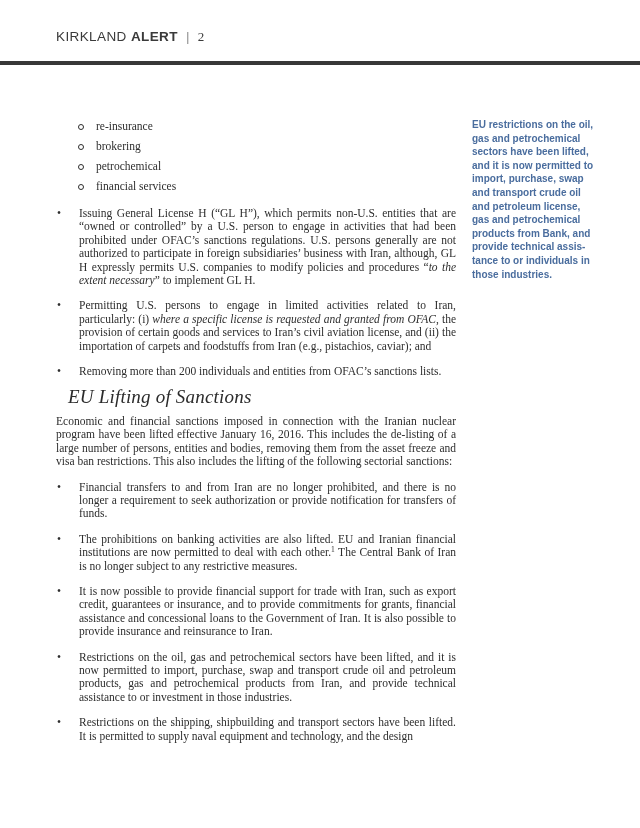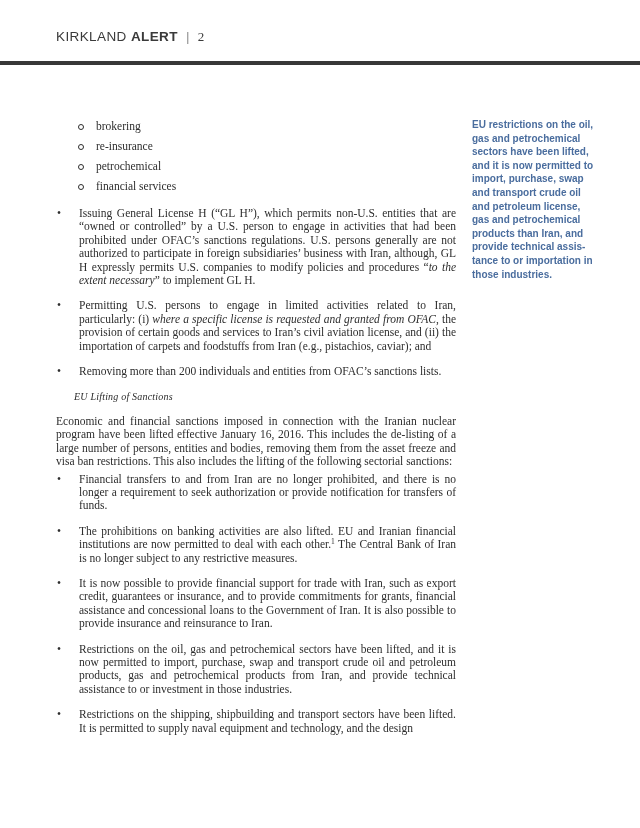--- a/index.html
+++ b/index.html
@@ -29,24 +29,24 @@
   }
   .sublist{margin-bottom:11px;}
   .subitem{position:relative;padding-left:40px;height:20px;line-height:20px;}
   .ring{
     position:absolute;left:22px;top:8px;width:4px;height:4px;
     border:1px solid #2d2d2d;border-radius:50%;
   }
   .bitem{position:relative;padding-left:23px;margin-bottom:12px;text-align:justify;}
   .dot{position:absolute;left:1px;top:0;}
   .heading{
-    font-style:italic;font-weight:normal;font-size:10px;
-    margin:8px 18px 11px;color:#2b2b2b;letter-spacing:.2px;
+    font-style:italic;font-weight:normal;font-size:19px;
+    margin:8px 12px 11px;color:#2b2b2b;letter-spacing:.2px;
   }
-  .para{text-align:justify;margin:0 0 4px;}
+  .para{text-align:justify;margin:0 0 12px;}
   .it{font-style:italic;}
   .sup{font-size:7.5px;vertical-align:4px;line-height:0;}
   
   .callout{
     position:absolute;left:472px;top:118px;width:132px;
     font-family:"Liberation Sans", sans-serif;font-weight:bold;
     font-size:10px;line-height:13.6px;color:#4a6d9e;
   }
   .callout-line{white-space:nowrap;}
 </style>
@@ -61,26 +61,26 @@
   </div>
 
   <div class="rule"></div>
 
   <div class="column">
 
     <div class="sublist">
 
         <div class="subitem">
           <span class="ring"></span>
-          <span><span>brokering</span></span>
+          <span><span>re-insurance</span></span>
         </div>
 
         <div class="subitem">
           <span class="ring"></span>
-          <span><span>re-insurance</span></span>
+          <span><span>brokering</span></span>
         </div>
 
         <div class="subitem">
           <span class="ring"></span>
           <span><span>petrochemical</span></span>
         </div>
 
         <div class="subitem">
           <span class="ring"></span>
           <span><span>financial services</span></span>
@@ -150,22 +150,22 @@
       <div class="callout-line"><span>and it is now permitted to</span></div>
 
       <div class="callout-line"><span>import, purchase, swap</span></div>
 
       <div class="callout-line"><span>and transport crude oil</span></div>
 
       <div class="callout-line"><span>and petroleum license,</span></div>
 
       <div class="callout-line"><span>gas and petrochemical</span></div>
 
-      <div class="callout-line"><span>products than Iran, and</span></div>
+      <div class="callout-line"><span>products from Bank, and</span></div>
 
       <div class="callout-line"><span>provide technical assis-</span></div>
 
-      <div class="callout-line"><span>tance to or importation in</span></div>
+      <div class="callout-line"><span>tance to or individuals in</span></div>
 
       <div class="callout-line"><span>those industries.</span></div>
     </div>
 
 </div>
 
 </body></html>

